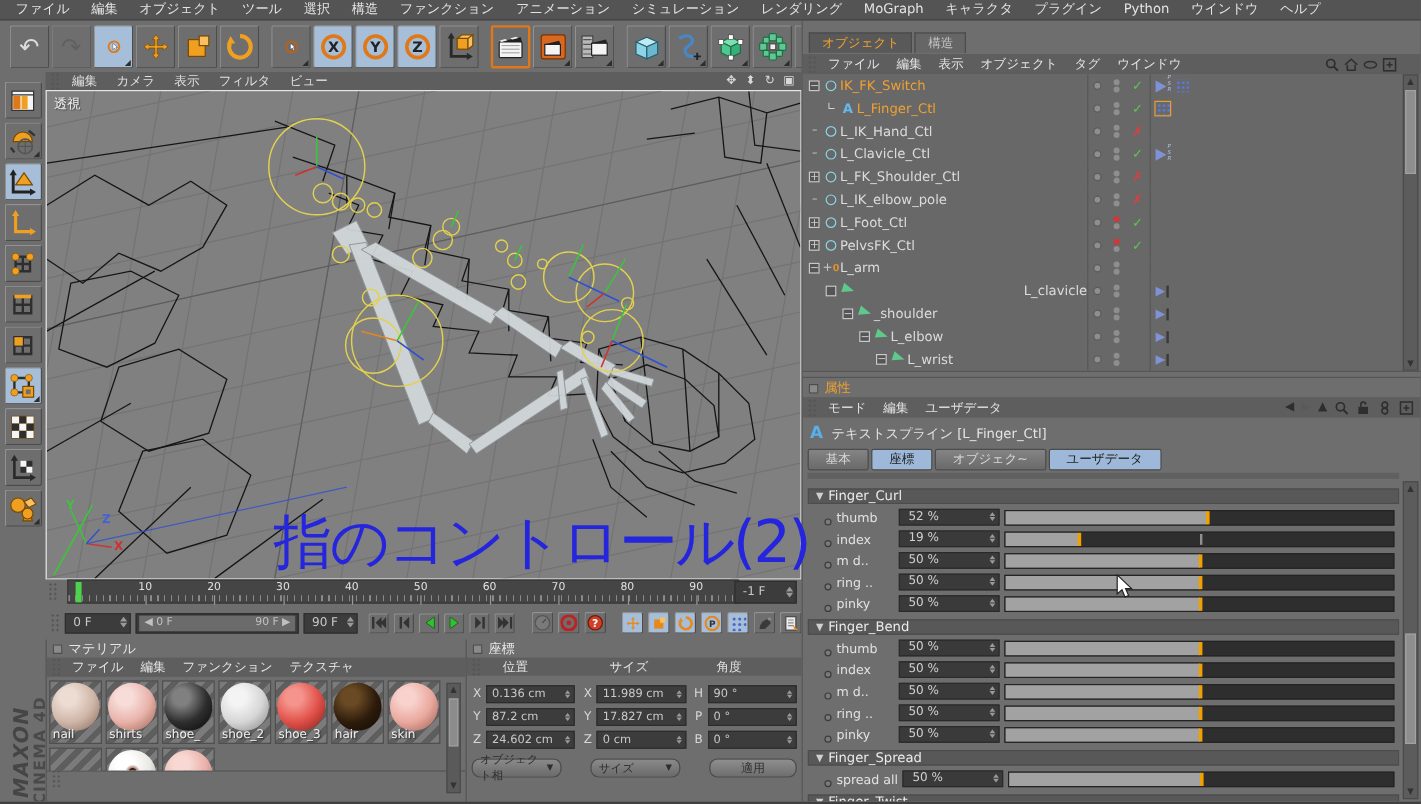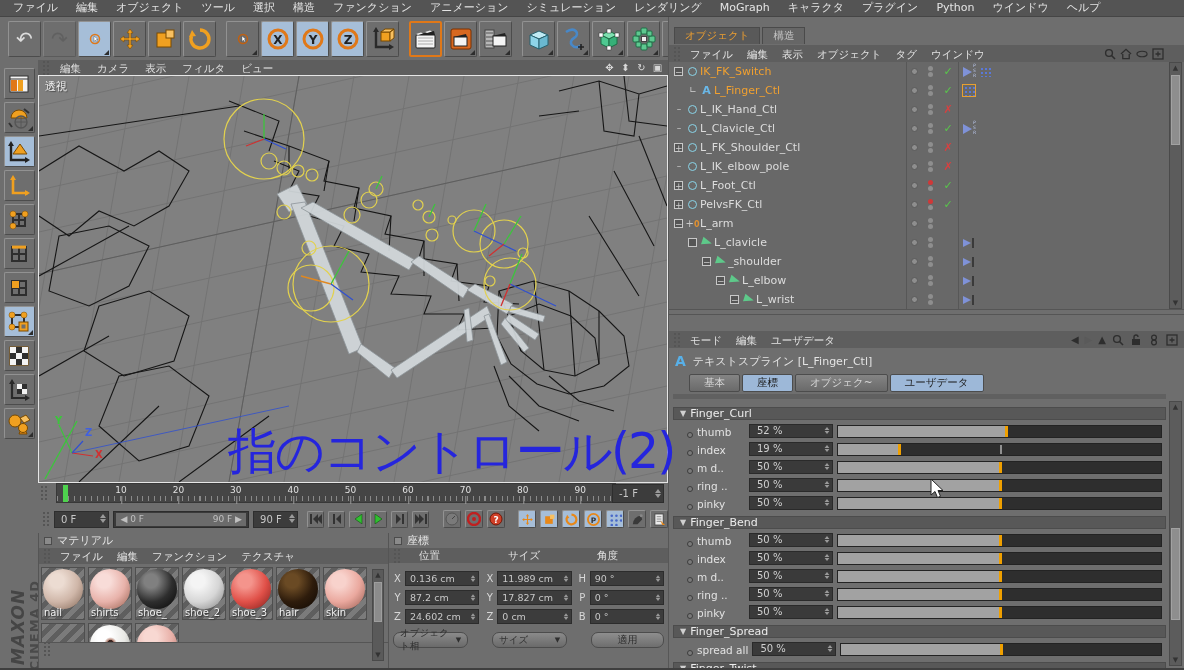--- a/index.html
+++ b/index.html
@@ -126,21 +126,21 @@
 .split{position:absolute;top:292px;left:0;right:0;height:6px;background:#6e6e6e;border-top:1px solid #555;border-bottom:1px solid #555}
 
 .attr-title{position:absolute;top:299px;left:0;right:0;height:15px;display:flex;align-items:center;gap:5px;padding-left:5px;color:#f0a030}
 .attr-menu{position:absolute;top:314px;left:0;right:0;height:17px;background:#5e5e5e;display:flex;align-items:center;gap:2px;padding-left:4px}
 .attr-menu .menu-item{font-size:10.5px;padding:0 7px}
 .aicons{margin-left:auto;display:flex;gap:6px;align-items:center;padding-right:6px;color:#2e2e2e}
 .aicons .nav{font-size:10px;color:#2e2e2e}
 .aicons .nav.dim{color:#5a5a5a}
 .attr-obj{position:absolute;top:335px;left:6px;right:0;height:18px;display:flex;align-items:center;gap:7px;color:#e4e4e4;font-size:11px}
 .aobj-ico{color:#58b0e8;font-weight:bold;font-size:14px}
-.attr-tabs{position:absolute;top:357px;left:20px;display:flex;gap:2px}
+.attr-tabs{position:absolute;top:357px;left:4px;display:flex;gap:2px}
 .atab{padding:1px 14px;background:linear-gradient(#848484,#6a6a6a);border:1px solid #4c4c4c;color:#d8d8d8;font-size:10.5px;border-radius:2px}
 .atab.on{background:#9db8d8;color:#1e1e1e}
 .partial{position:absolute;top:377px;left:4px;right:18px;height:5px;background:#606060;overflow:hidden;color:#9a9a9a;font-size:9px;line-height:3px}
 .sections{position:absolute;top:384px;left:4px;right:18px;bottom:0;overflow:hidden}
 .sechead{height:13px;background:#585858;border:1px solid #4c4c4c;color:#ececec;font-size:11px;display:flex;align-items:center;gap:4px;padding-left:6px;margin-top:6px}
 .sechead .ar{font-size:8px;color:#d0d0d0}
 .srow{display:flex;align-items:flex-end;height:18px;padding-left:14px;gap:4px}
 .kdot{width:6px;height:6px;border:1px solid #3c3c3c;border-radius:50%;background:#7a7a7a;flex:none}
 .slabel{min-width:48px;color:#e2e2e2;font-size:10.5px;white-space:nowrap}
 .sval{width:84px;height:14px;background:#3a3a3a;border:1px solid #2a2a2a;color:#d0d0d0;font-size:10px;line-height:12px;padding-left:7px;position:relative;flex:none}
@@ -1005,21 +1005,21 @@
       <span class="tdot">
             <i></i>
           </span>
       <span class="tvis">
             <i class="vt"></i>
             <i class="vb"></i>
           </span>
       <span class="tstate"></span>
       <span class="ttags"></span>
     </div>
-        <div class="trow" style="padding-left: 18px;">
+        <div class="trow" style="padding-left: 18px; text-align: right;">
       <span class="texp bx"></span>
       <span class="tico"><i class="ico-joint"></i></span>
       <span class="tname">L_clavicle</span>
       <span class="tdot">
             <i></i>
           </span>
       <span class="tvis">
             <i class="vt"></i>
             <i class="vb"></i>
           </span>
@@ -1089,20 +1089,24 @@
           </span>
     </div>
       </div>
     <div class="vscroll" style="top:45px;height:247px;right:2px">
       <span class="sarr" style="top:0">▲</span>
       <div class="vthumb" style="top:12px;height:70px"></div>
       <span class="sarr" style="bottom:0">▼</span>
     </div>
     <div class="split"></div>
 
+    <div class="attr-title">
+        <span class="ptsq"></span>
+        <span>属性</span>
+      </div>
     <div class="attr-menu">
       <span class="handle"></span>
       <span style="display:flex">
           <span class="menu-item">モード</span>
           <span class="menu-item">編集</span>
           <span class="menu-item">ユーザデータ</span>
         </span>
       <span class="aicons">
         <span class="nav">◀</span>
         <span class="nav dim">▶</span>

